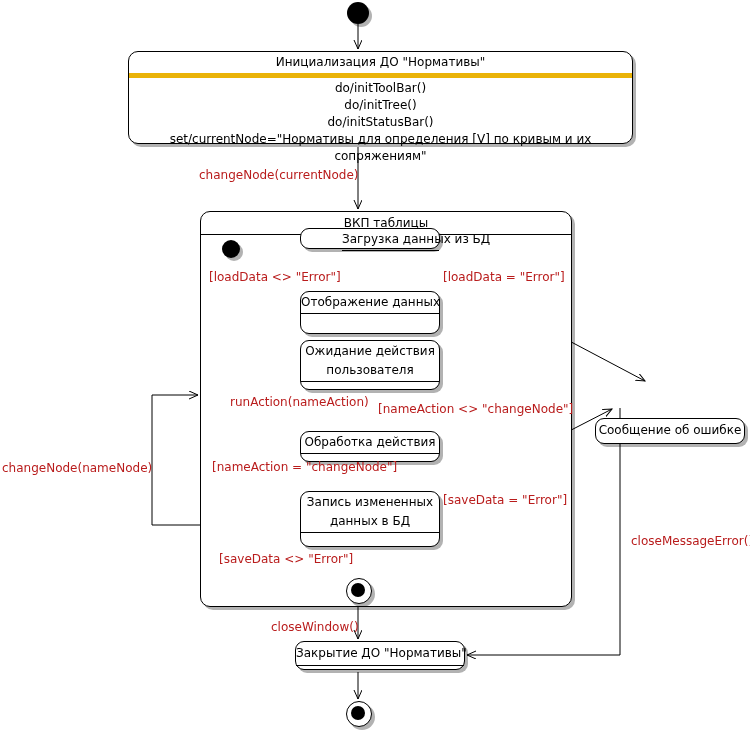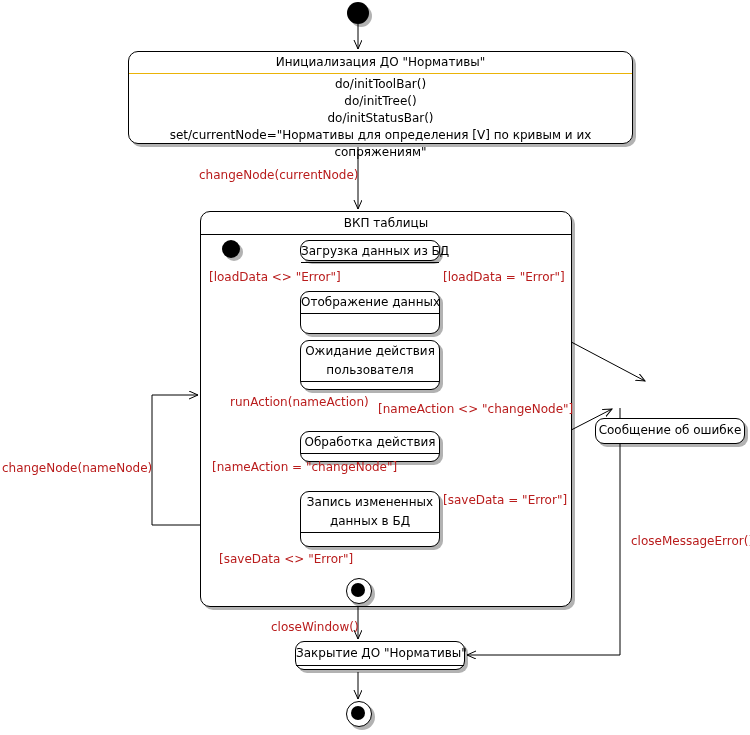--- a/index.html
+++ b/index.html
@@ -49,21 +49,21 @@
   #state-init {
     left: 128px; top: 51px; width: 505px; height: 93px;
     border-radius: 10px;
   }
   #state-init .title {
     font-size: 12px;
     line-height: 21px;
     height: 21px;
   }
   #state-init .body {
-    border-top: 1px solid #eab308;
+    border-top: 5px solid #eab308;
     padding-top: 2px;
     text-align: center;
     font-size: 12px;
     line-height: 17px;
   }
 
   
   #state-composite {
     left: 200px; top: 211px; width: 372px; height: 396px;
     border-radius: 10px;
@@ -84,21 +84,21 @@
     line-height: 17px;
     padding-top: 2px;
   }
   .simple .divider {
     margin-top: 2px;
   }
   .simple .empty {
     height: 9px;
   }
 
-  #state-load      { left: 300px; top: 240px;  width: 140px; height: 21px; }
+  #state-load      { left: 300px; top: 228px;  width: 140px; height: 21px; padding-left: 41px; }
   #state-display   { left: 300px; top: 291px;  width: 140px; height: 43px; }
   #state-wait      { left: 300px; top: 340px;  width: 140px; height: 50px; }
   #state-process   { left: 300px; top: 431px;  width: 140px; height: 31px; }
   #state-save      { left: 300px; top: 491px;  width: 140px; height: 56px; }
   #state-error     { left: 595px; top: 381px;  width: 150px; height: 26px; margin-top: 37px; }
   #state-close     { left: 295px; top: 641px;  width: 170px; height: 29px; }
 
   #state-error .title  { font-size: 12px; line-height: 17px; padding-top: 3px; }
   #state-close .title  { font-size: 12px; line-height: 17px; padding-top: 3px; }
   #state-close .divider { margin-top: 3px; }

